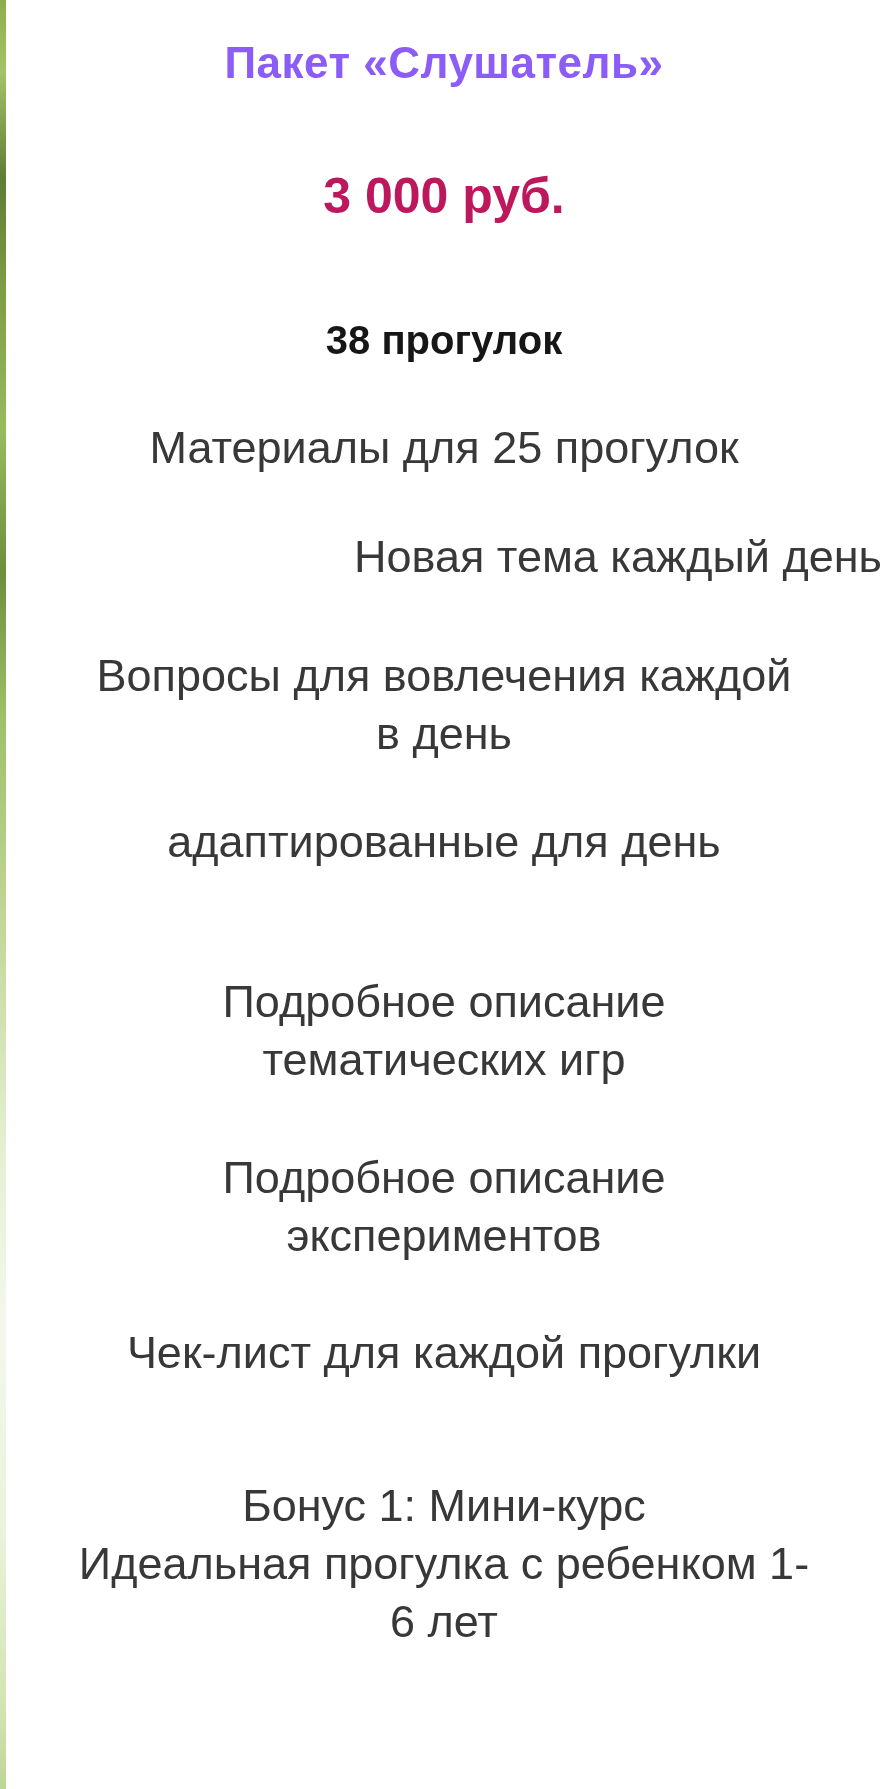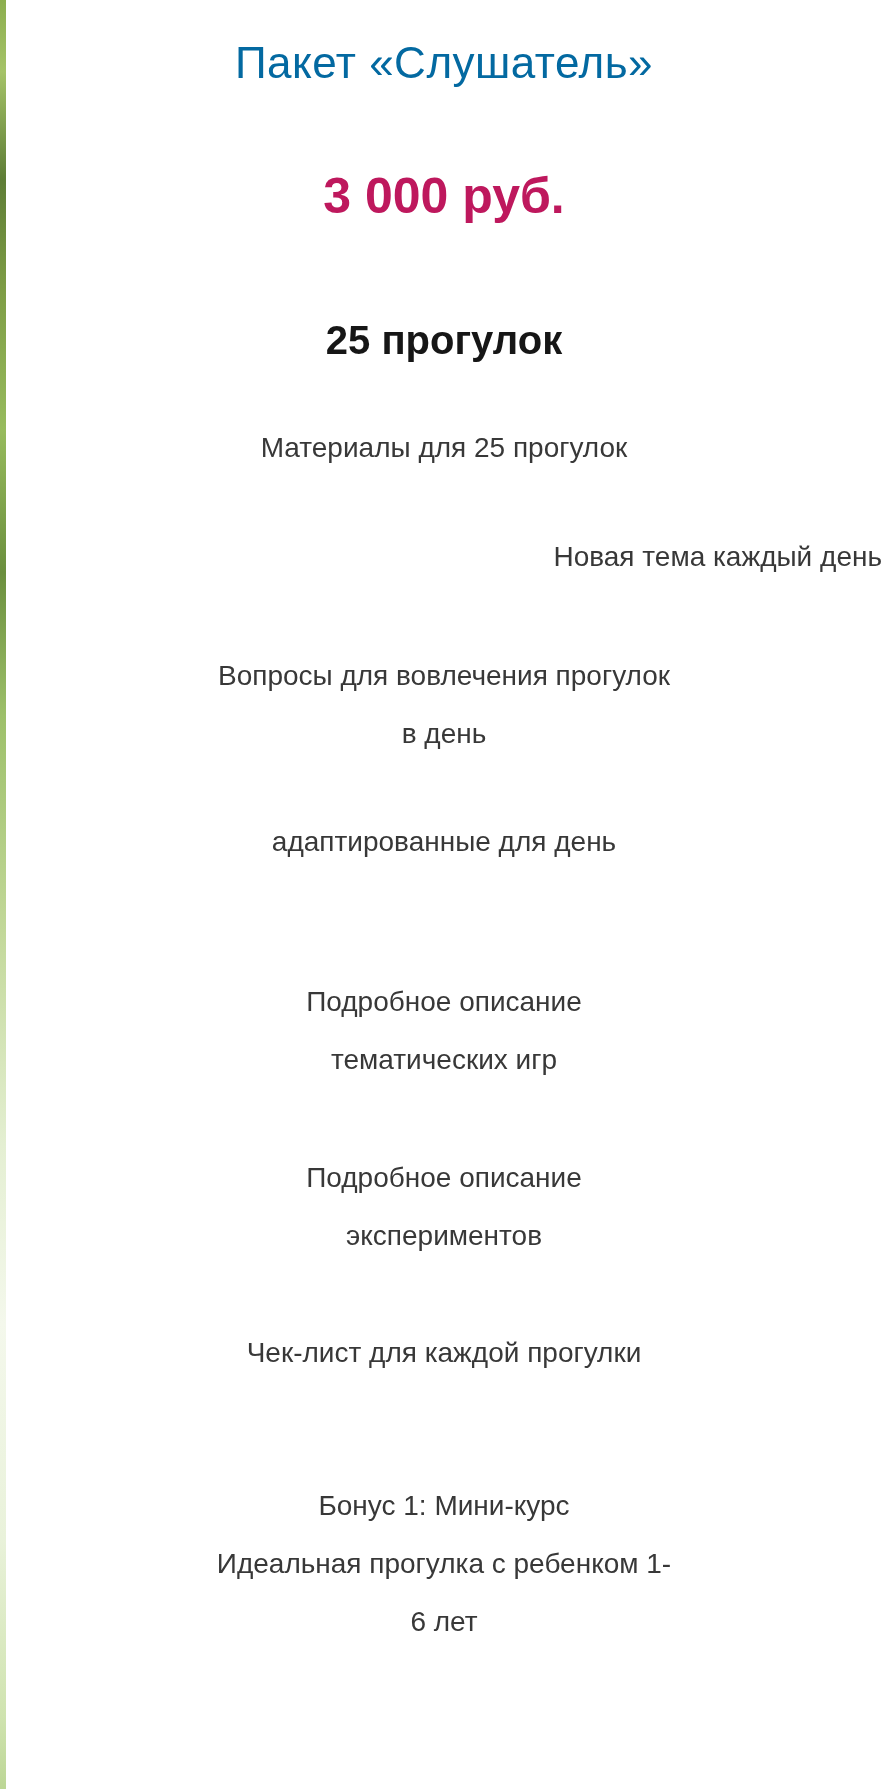--- a/index.html
+++ b/index.html
@@ -37,41 +37,41 @@
     position: absolute;
     left: 6px; top: 0;
     width: 876px;
     padding-top: 35px;
     text-align: center;
     box-sizing: border-box;
   }
   .title {
     font-size: 44px;
     line-height: 56px;
-    font-weight: 400;
-    color: #0369a1;
+    font-weight: 700;
+    color: #8b5cf6;
     letter-spacing: 0.5px;
     margin: 0;
   }
   .price {
     font-size: 50px;
     line-height: 58px;
     font-weight: 700;
     color: #be185d;
     margin-top: 76px;
   }
   .walks {
     font-size: 40px;
     line-height: 56px;
     font-weight: 700;
     color: #161616;
     margin-top: 87px;
   }
   .feature {
-    font-size: 28px;
+    font-size: 45px;
     line-height: 58px;
     font-weight: 400;
     color: #383838;
   }
   .feature .line { display: block; }
   .feature:nth-child(1) { margin-top: 51px; }
   .feature:nth-child(2) { margin-top: 51px; text-align: right; }
   .feature:nth-child(3) { margin-top: 61px; }
   .feature:nth-child(4) { margin-top: 50px; }
   .feature:nth-child(5) { margin-top: 102px; }
@@ -80,30 +80,30 @@
   .feature:nth-child(8) { margin-top: 95px; }
 </style>
 </head>
 <body>
 
 <div class="page">
   <div class="stripe"></div>
   <div class="content">
     <h1 class="title">Пакет «Слушатель»</h1>
     <div class="price">3 000 руб.</div>
-    <div class="walks">25 прогулок</div>
+    <div class="walks">38 прогулок</div>
     <div id="features">
         <div class="feature">
           <span class="line">Материалы для 25 прогулок</span>
         </div>
         <div class="feature">
           <span class="line">Новая тема каждый день</span>
         </div>
         <div class="feature">
-          <span class="line">Вопросы для вовлечения прогулок</span>
+          <span class="line">Вопросы для вовлечения каждой</span>
           <span class="line">в день</span>
         </div>
         <div class="feature">
           <span class="line">адаптированные для день</span>
         </div>
         <div class="feature">
           <span class="line">Подробное описание</span>
           <span class="line">тематических игр</span>
         </div>
         <div class="feature">

